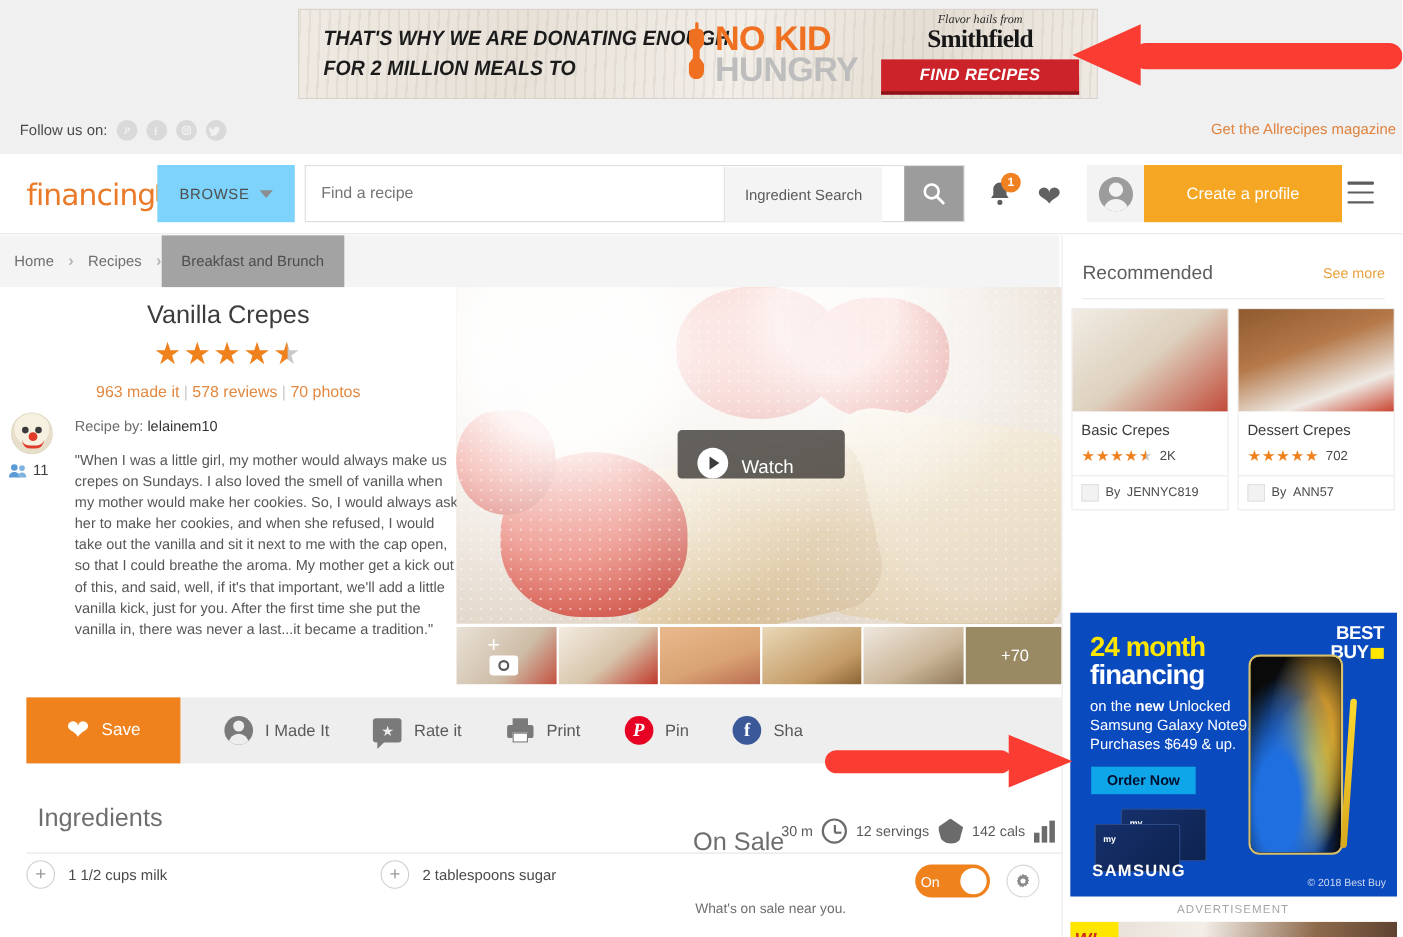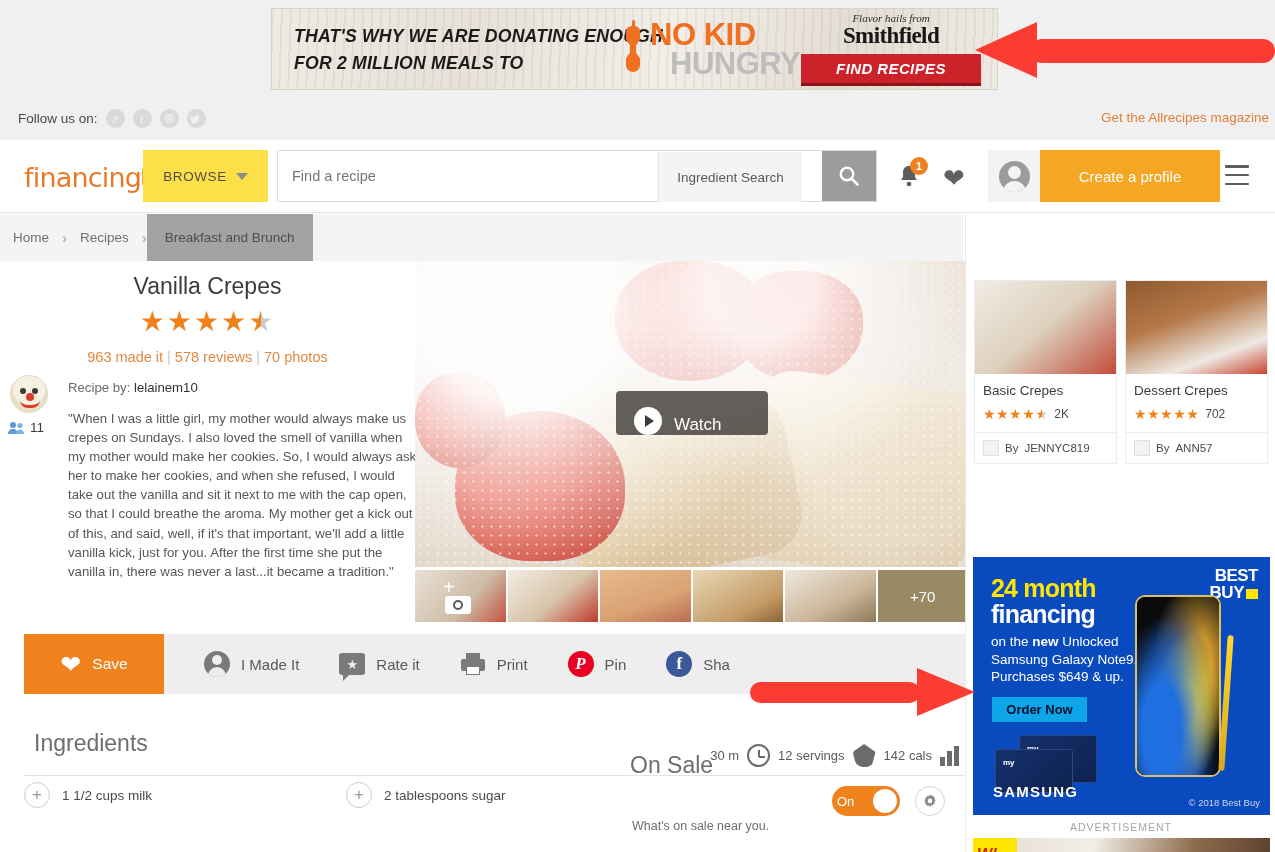--- a/index.html
+++ b/index.html
@@ -30,21 +30,21 @@
   .apple-core{ position:relative; width:26px; height:58px; margin-left:6px; }
   .apple-core .body{
     position:absolute; left:6px; top:6px; width:14px; height:46px; background:#f07021;
     border-radius:7px 7px 9px 9px;
     clip-path: polygon(0 0,100% 0,100% 30%,72% 42%,72% 58%,100% 70%,100% 100%,0 100%,0 70%,28% 58%,28% 42%,0 30%);
   }
   .apple-core .stem{ position:absolute; left:12px; top:0; width:3px; height:9px; background:#f07021; border-radius:2px;}
   .nkh { position:relative; margin-left:4px; line-height:.95; }
   .nkh .l1{ font-size:31px; font-weight:bold; color:#9b9b9b; font-family:"Liberation Sans",sans-serif; letter-spacing:-.5px;}
   .nkh .l1 span{ color:#f07021; }
-  .nkh .l2{ font-size:31px; font-weight:bold; color:#bdbdbd; font-family:"Liberation Sans",sans-serif; letter-spacing:-.5px;padding-left:20px;}
+  .nkh .l2{ font-size:31px; font-weight:bold; color:#bdbdbd; font-family:"Liberation Sans",sans-serif; letter-spacing:-.5px;}
   .smith { position:relative; margin-left:auto; margin-right:16px; text-align:center; width:180px;}
   .smith .flav{ font-family:"Liberation Serif", serif; font-style:italic; font-size:11px; color:#2a2a2a; }
   .smith .brand{ font-family:"Liberation Serif", serif; font-weight:bold; font-size:23px; color:#161616; letter-spacing:-.6px; line-height:1.05;}
   .smith .btn{
     margin-top:5px; background:#cc2229; color:#fff; font-weight:bold; font-size:15px;
     padding:6px 0; letter-spacing:.4px; border-bottom:3px solid #8c1319;
     font-family:"Liberation Sans",sans-serif; font-style:italic;
   }
 
   
@@ -55,21 +55,21 @@
          display:flex; align-items:center; justify-content:center; font-size:12px; font-weight:bold; }
   .soc svg { display:block; }
   .mag-link { position:absolute; right:6px; top:10px; font-size:13.5px; color:#e0813c; }
 
   
   .header { position:absolute; left:0; top:140px; width:1275px; height:73px; background:#fff; border-bottom:1px solid #e6e6e6;}
   .logo { position:absolute; left:24px; top:22px; font-size:27px; color:#eb7a28; font-weight:normal; letter-spacing:-.8px;
           font-family:"DejaVu Sans", sans-serif;}
   .logo .spoon{ display:inline-block; width:7px; height:18px; background:#f2a23a; border-radius:4px 4px 3px 3px;
                 margin-left:1px; vertical-align:2px;}
-  .browse { position:absolute; left:143px; top:150px; width:125px; height:52px; background:#fde047;
+  .browse { position:absolute; left:143px; top:150px; width:125px; height:52px; background:#7dd3fc;
             display:flex; align-items:center; justify-content:center; gap:9px; }
   .browse span.t { font-size:13.5px; letter-spacing:.6px; color:#4d4d4d; }
   .chev { width:0;height:0;border-left:6px solid transparent;border-right:6px solid transparent;border-top:7px solid #8c8c8c;}
   .searchbox { position:absolute; left:277px; top:150px; width:600px; height:52px; border:1px solid #dcdcdc; background:#fff; }
   .searchbox input { position:absolute; left:14px; top:0; width:390px; height:50px; border:0; outline:0; font-size:14.5px; color:#8a8a8a;
                      font-family:"Liberation Sans", sans-serif; background:transparent;}
   .ingbtn { position:absolute; right:74px; top:1px; width:144px; height:50px; background:#f4f4f4; border-left:1px solid #e3e3e3;
             display:flex; align-items:center; justify-content:center; font-size:13.5px; color:#5a5a5a; }
   .magbtn { position:absolute; right:0; top:0; width:54px; height:50px; background:#9c9c9c; display:flex; align-items:center; justify-content:center; }
   .bell { position:absolute; left:896px; top:163px; width:28px; height:30px; }
@@ -483,20 +483,24 @@
     <span class="knob"></span>
   </div>
   <div class="gear-btn">
     <svg width="16" height="16" viewBox="0 0 16 16">
         <path d="M8 1.4l1.2 1.3 1.7-.5.5 1.7 1.7.6-.6 1.6 1.1 1.3-1.1 1.3.6 1.6-1.7.6-.5 1.7-1.7-.5L8 13.9l-1.2-1.3-1.7.5-.5-1.7-1.7-.6.6-1.6L2.4 7.9l1.1-1.3-.6-1.6 1.7-.6.5-1.7 1.7.5z" fill="#8a8a8a"></path>
         <circle cx="8" cy="7.9" r="2.3" fill="#fff"></circle>
       </svg>
   </div>
 
   <div class="side">
+    <div class="rec-head">
+      <span class="ttl">Recommended</span>
+      <a class="more">See more</a>
+    </div>
 
     <div class="cards">
       <div class="card">
         <div class="pic p1"></div>
         <div class="nm">Basic Crepes</div>
         <div class="rt">
           <span class="s">★★★★<span class="half">★</span></span>
           <span class="n">2K</span>
         </div>
         <div class="by">

